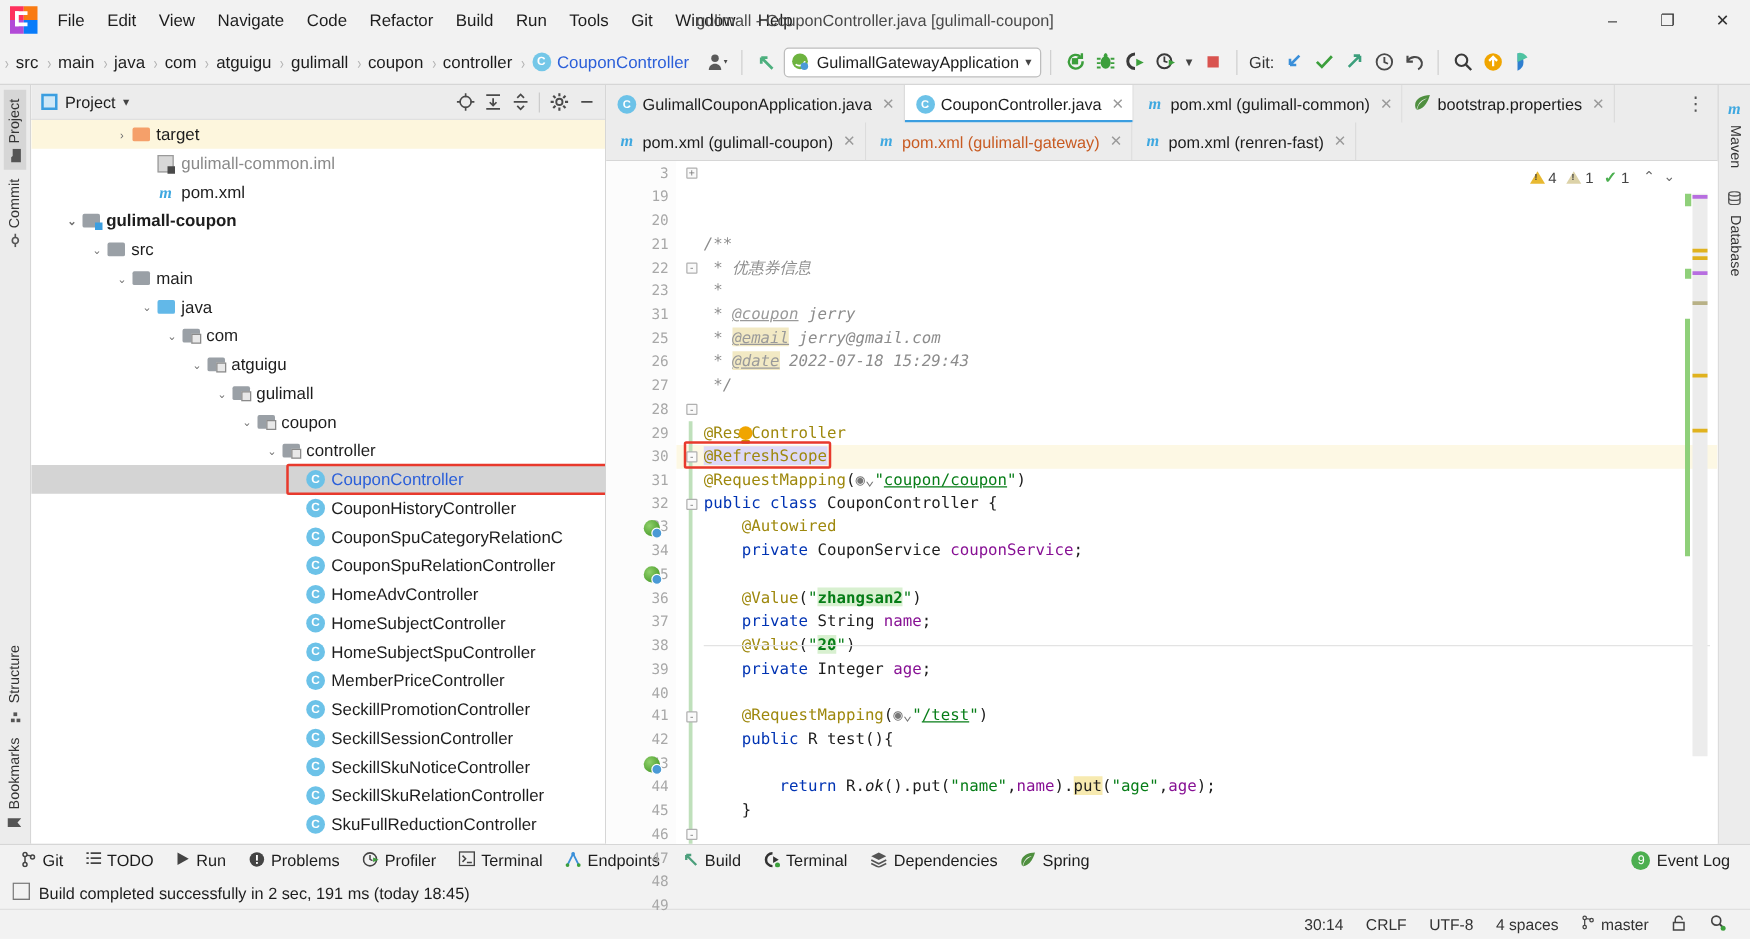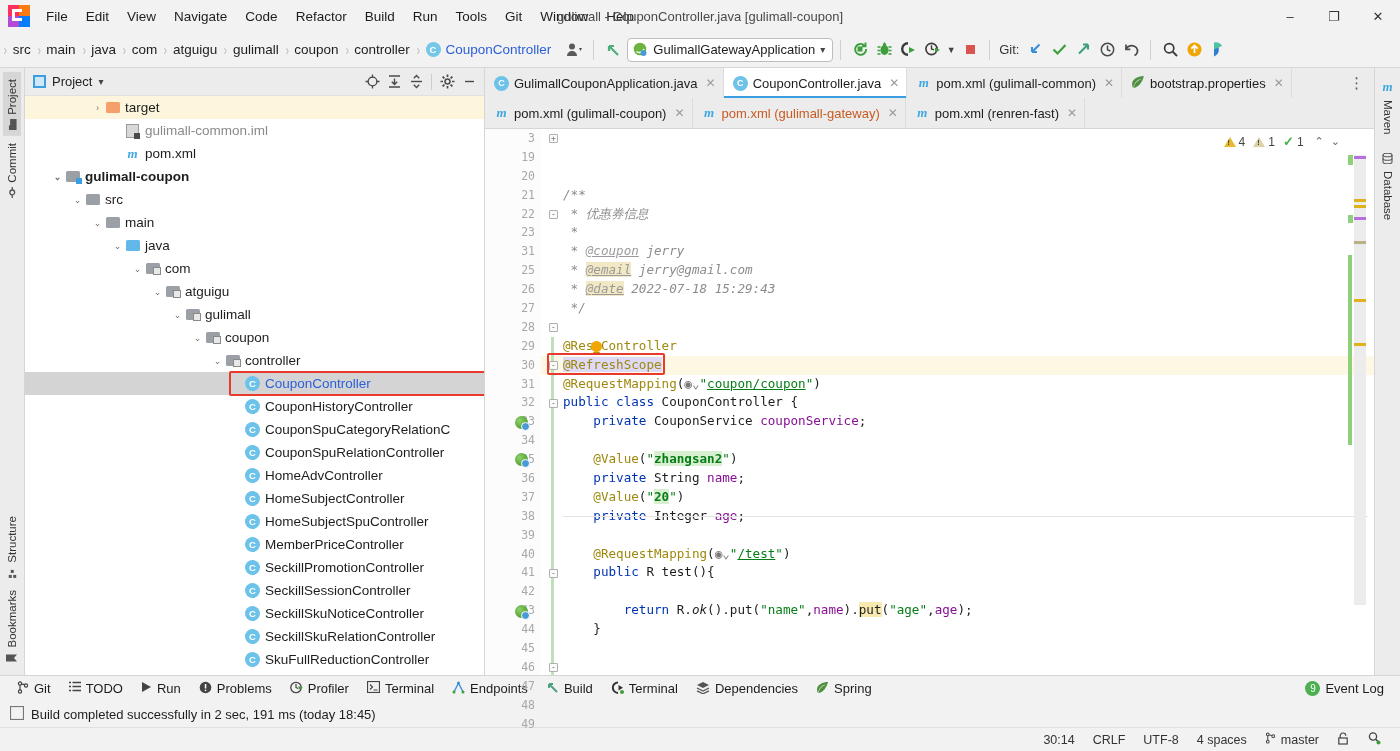--- a/index.html
+++ b/index.html
@@ -736,20 +736,21 @@
               <div class="cl"><span class="cmt"> *</span></div>
               <div class="cl"><span class="cmt"> * </span><span class="ctag2">@coupon</span><span class="cmt"> jerry</span></div>
               <div class="cl"><span class="cmt"> * </span><span class="ctag">@email</span><span class="cmt"> jerry@gmail.com</span></div>
               <div class="cl"><span class="cmt"> * </span><span class="ctag">@date</span><span class="cmt"> 2022-07-18 15:29:43</span></div>
               <div class="cl"><span class="cmt"> */</span></div>
               <div class="cl"></div>
               <div class="cl"><span class="ann">@RestController</span></div>
               <div class="cl hlline"><span class="hl-blue"><span class="ann">@RefreshScope</span></span></div>
               <div class="cl"><span class="ann">@RequestMapping</span>(<span style="color:#777;">◉⌄</span><span class="str">"</span><span class="urlstr">coupon/coupon</span><span class="str">"</span>)</div>
               <div class="cl"><span class="kw">public class</span> CouponController {</div>
+              <div class="cl">    <span class="ann">@Autowired</span></div>
               <div class="cl">    <span class="kw">private</span> CouponService <span class="fld">couponService</span>;</div>
               <div class="cl"></div>
               <div class="cl">    <span class="ann">@Value</span>(<span class="str">"</span><span class="str hl-green">zhangsan2</span><span class="str">"</span>)</div>
               <div class="cl">    <span class="kw">private</span> String <span class="fld">name</span>;</div>
               <div class="cl">    <span class="ann">@Value</span>(<span class="str">"</span><span class="str hl-green">20</span><span class="str">"</span>)</div>
               <div class="cl">    <span class="kw">private</span> Integer <span class="fld">age</span>;</div>
               <div class="cl"></div>
               <div class="cl">    <span class="ann">@RequestMapping</span>(<span style="color:#777;">◉⌄</span><span class="str">"</span><span class="urlstr">/test</span><span class="str">"</span>)</div>
               <div class="cl">    <span class="kw">public</span> R <span class="mth">test</span>(){</div>
               <div class="cl"></div>

